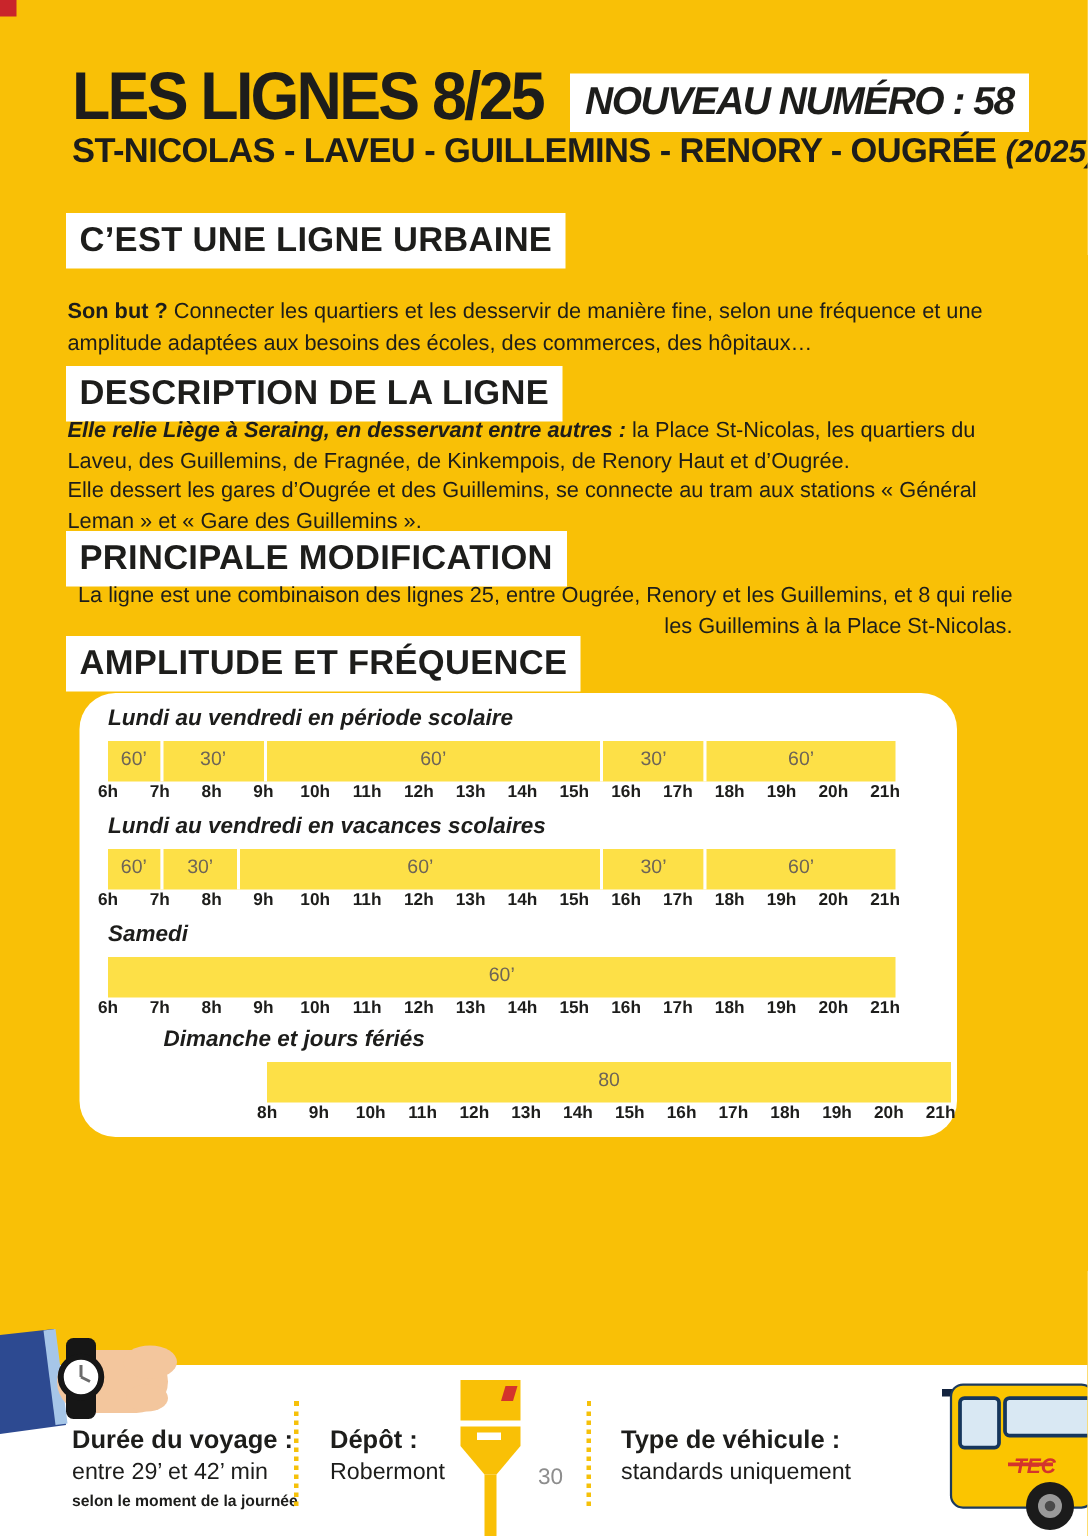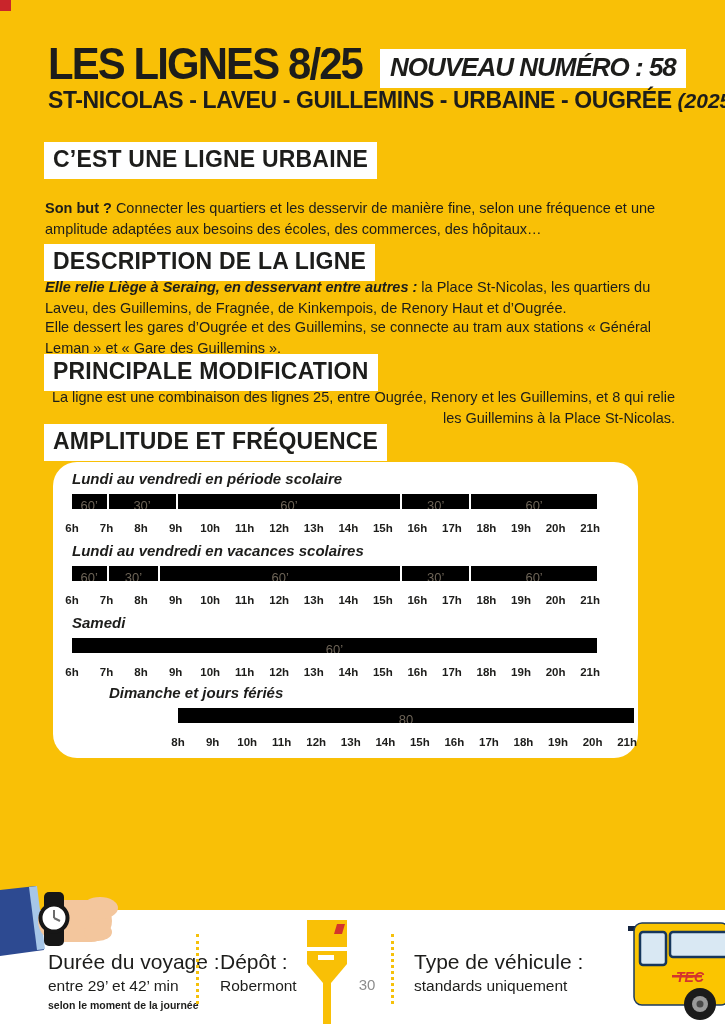--- a/index.html
+++ b/index.html
@@ -25,51 +25,51 @@
   .h1{top:244px;} .p10{top:277px;} .p11{top:317px;}
   .h2{top:354px;} .p20{top:387px;text-align:right;}
   .h3{top:424px;}
 
   
   .card{position:absolute;left:53px;top:462px;width:585px;height:296px;background:#fff;border-radius:24px;}
   .chart{position:absolute;left:19px;width:525px;}
   .c0{top:8px;} .c1{top:80px;} .c2{top:152px;} .c3{top:222px;margin-left:37px;}
   .chart-title{font-size:15px;font-weight:700;font-style:italic;margin:0 0 7px 0;}
   .bar{position:relative;height:23px;}
-  .seg{position:absolute;top:0;height:15px;background:#000000;box-sizing:border-box;
+  .seg{position:absolute;top:0;height:27px;background:#fde047;box-sizing:border-box;
        text-align:center;font-size:13px;line-height:23px;color:#6d6457;overflow:hidden;}
   .seg + .seg{border-left:2.5px solid #fff;}
   .ticks{position:relative;height:14px;margin-top:5px;}
   .tick{position:absolute;top:0;transform:translateX(-50%);font-size:11.5px;font-weight:700;color:#1d1d1b;white-space:nowrap;}
 
   
   .footer{position:absolute;left:0;top:910px;width:725px;height:114px;background:#fff;}
   .hand-art{position:absolute;left:0;top:-24px;}
-  .f-label{font-size:21px;font-weight:400;}
+  .f-label{font-size:17px;font-weight:700;}
   .f-value{font-size:15.5px;margin-top:3px;}
   .f-note{font-size:10.5px;font-weight:700;margin-top:4px;}
   .f-duration{position:absolute;left:48px;top:40px;}
   .f-depot{position:absolute;left:220px;top:40px;}
   .f-vehicle{position:absolute;left:414px;top:40px;}
   .f-div{position:absolute;top:24px;height:70px;width:0;border-left:3px dotted #f6c10a;}
   .d1{left:196px;} .d2{left:391px;}
   .stop-sign{position:absolute;left:306px;top:10px;}
   .page-number{position:absolute;left:352px;top:66px;width:30px;text-align:center;font-size:15px;color:#8d8d8d;}
   .bus-art{position:absolute;left:620px;top:10px;}
 </style>
 </head>
 <body>
 
 <div class="page">
 
   <div class="corner-mark"></div>
 
   <div class="hdr-title">LES LIGNES 8/25</div>
   <div class="hdr-badge">NOUVEAU NUMÉRO : 58</div>
-  <div class="hdr-sub"><span>ST-NICOLAS - LAVEU - GUILLEMINS - URBAINE - OUGRÉE</span> <span class="yr">(2025)</span></div>
+  <div class="hdr-sub"><span>ST-NICOLAS - LAVEU - GUILLEMINS - RENORY - OUGRÉE</span> <span class="yr">(2025)</span></div>
 
   <div class="sec-h h0">C’EST UNE LIGNE URBAINE</div>
   <p class="para p01"><span class="r-b">Son but ? </span><span>Connecter les quartiers et les desservir de manière fine, selon une fréquence et une amplitude adaptées aux besoins des écoles, des commerces, des hôpitaux…</span></p>
 
   <div class="sec-h h1">DESCRIPTION DE LA LIGNE</div>
   <p class="para p10"><span class="r-bi">Elle relie Liège à Seraing, en desservant entre autres : </span><span>la Place St-Nicolas, les quartiers du Laveu, des Guillemins, de Fragnée, de Kinkempois, de Renory Haut et d’Ougrée.</span></p>
   <p class="para p11"><span>Elle dessert les gares d’Ougrée et des Guillemins, se connecte au tram aux stations « Général Leman » et « Gare des Guillemins ».</span></p>
 
   <div class="sec-h h2">PRINCIPALE MODIFICATION</div>
   <p class="para p20"><span>La ligne est une combinaison des lignes 25, entre Ougrée, Renory et les Guillemins, et 8 qui relie les Guillemins à la Place St-Nicolas.</span></p>

